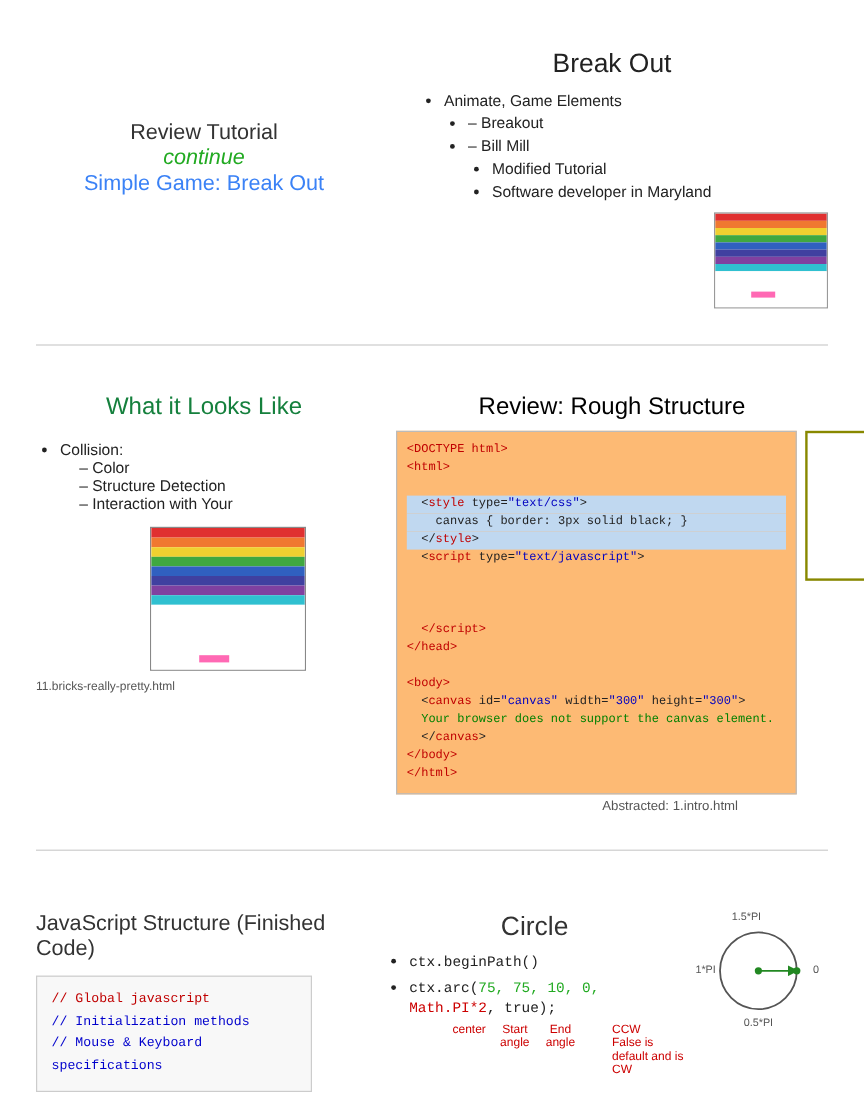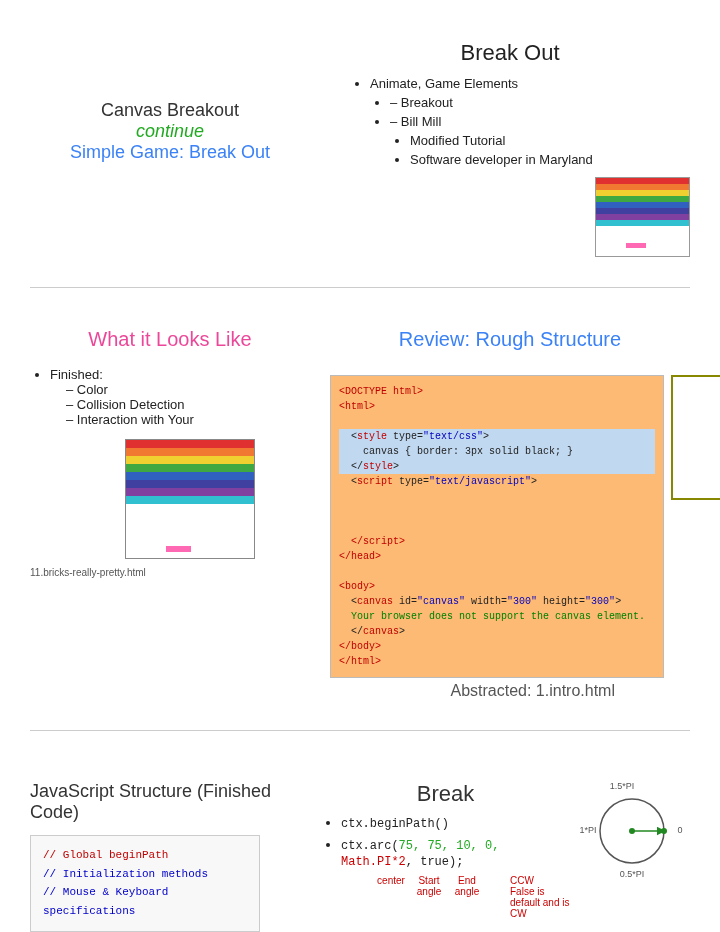--- a/index.html
+++ b/index.html
@@ -117,21 +117,21 @@
       padding: 20px 30px 20px 30px;
       margin-top: 20px;
     }
     .middle-left {
       width: 280px;
     }
     .what-it-looks-like {
       font-size: 20px;
       text-align: center;
       margin-bottom: 16px;
-      color: #ec4899;
+      color: #15803d;
     }
     .elements-list {
       padding-left: 20px;
     }
     .elements-list > li {
       margin-bottom: 2px;
     }
     .game-canvas-preview {
       width: 130px;
       height: 120px;
@@ -163,42 +163,42 @@
       margin-top: 8px;
     }
 
     .middle-right {
       flex: 1;
       padding-left: 20px;
     }
     .review-title {
       font-size: 20px;
       text-align: center;
-      color: #3b82f6;
-      margin-bottom: 24px;
+      color: #000000;
+      margin-bottom: 8px;
     }
     .code-box {
       background: #fdba74;
       border: 1px solid #bbb;
       padding: 8px;
       font-family: 'Courier New', monospace;
       font-size: 10px;
       line-height: 1.5;
       position: relative;
       width: 334px;
     }
     .code-line { display: block; }
     .c-tag { color: #c00000; }
     .c-val { color: #0000c0; }
     .c-blue-bg {
       background: #c0d8f0;
       display: block;
     }
     .abstracted-note {
-      font-size: 16px;
+      font-size: 11px;
       color: #555;
       text-align: right;
       margin-top: 4px;
     }
 
     
     .bottom-section {
       display: flex;
       padding: 30px 30px 20px 30px;
       margin-top: 20px;
@@ -266,21 +266,21 @@
       border: none;
       border-top: 1px solid #ccc;
       margin: 10px 30px;
     }
   </style>
 </head>
 <body>
 
 <div class="top-section">
   <div class="top-left">
-    <div class="canvas-tutorial">Canvas Breakout</div>
+    <div class="canvas-tutorial">Review Tutorial</div>
     <div class="continue">continue</div>
     <div class="simple-game">Simple Game: Break Out</div>
   </div>
   <div class="top-right">
     <div class="break-out-title">Break Out</div>
     <ul>
       <li>Animate, Game Elements</li>
       <ul class="sub-list">
         <li>Breakout</li>
         <li>Bill Mill</li>
@@ -306,24 +306,24 @@
     </div>
   </div>
 </div>
 
 <hr class="divider">
 
 <div class="middle-section">
   <div class="middle-left">
     <div class="what-it-looks-like">What it Looks Like</div>
     <ul class="elements-list">
-      <li><span>Finished:</span>
+      <li><span>Collision:</span>
         <ul class="sub-list" style="list-style:none; padding-left:16px;">
           <li>Color</li>
-          <li>Collision Detection</li>
+          <li>Structure Detection</li>
           <li>Interaction with Your</li>
         </ul>
       </li>
     </ul>
     <div style="display:flex; justify-content:center;">
       <div class="game-canvas-preview">
         <div class="gcp-colorbar">
           <div class="cb-red"></div>
           <div class="cb-orange"></div>
           <div class="cb-yellow"></div>
@@ -370,31 +370,31 @@
     <div class="abstracted-note" style="padding-right:75px;">Abstracted: 1.intro.html</div>
   </div>
 </div>
 
 <hr class="divider">
 
 <div class="bottom-section">
   <div class="bottom-left">
     <div class="js-structure-title">JavaScript Structure (Finished Code)</div>
     <div class="js-code-box">
-      <span class="code-line jc-comment">// Global beginPath</span>
+      <span class="code-line jc-comment">// Global javascript</span>
       <span class="code-line jc-blue">// Initialization methods</span>
       <span class="code-line jc-blue">// Mouse &amp; Keyboard specifications</span>
 
     </div>
   </div>
 
   <div class="bottom-right">
     <div style="display:flex; align-items:flex-start;">
       <div class="circle-content">
-        <div class="circle-title">Break</div>
+        <div class="circle-title">Circle</div>
         <ul class="circle-list">
           <li>
             <span class="arc-code">ctx.beginPath()</span>
           </li>
           <li>
             <span class="arc-code">ctx.arc(<span class="arc-green">75, 75, 10, 0, </span><span class="arc-red">Math.PI*2</span>, true);</span>
           </li>
         </ul>
 
         <div style="display:flex; gap:8px; padding-left:55px; margin-top:2px; font-size:10px;">

